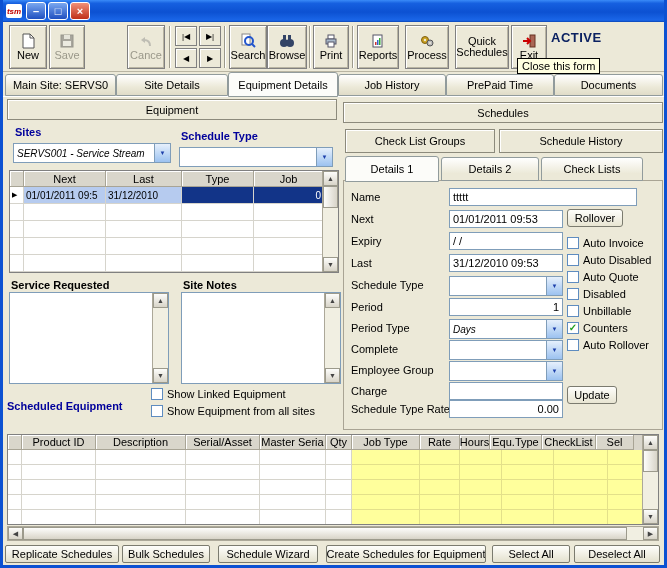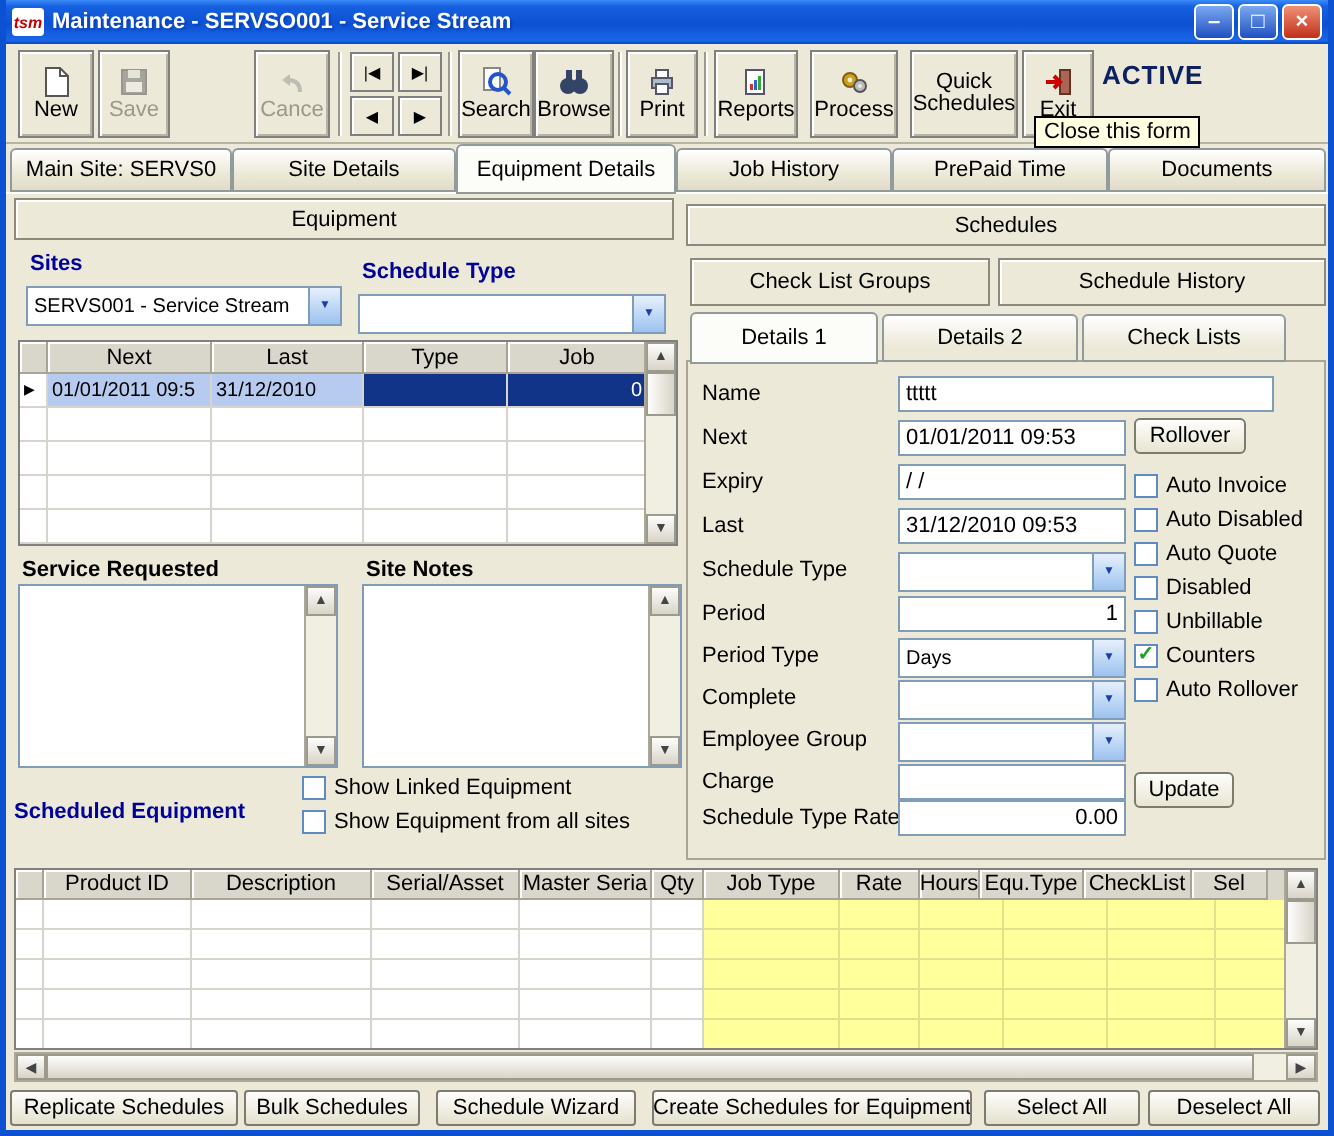--- a/index.html
+++ b/index.html
@@ -51,21 +51,21 @@
     border:1px solid #919B9C; border-radius:3px 3px 0 0; display:flex; align-items:center; justify-content:center;
     font-size:11px; cursor:pointer; z-index:1; }
   .dtab.selected { background:#FCFCF9; z-index:3; height:26px; top:156px; }
   .detailbox { position:absolute; left:340px; top:180px; width:320px; height:250px; border:1px solid #A9A494; z-index:0; }
   
   .lblnavy { position:absolute; font-weight:bold; color:#00009B; font-size:11px; }
   .lblbold { position:absolute; font-weight:bold; color:#000; font-size:11px; }
   .flabel { position:absolute; color:#000; font-size:11px; }
   
   .combo { position:absolute; height:20px; background:#fff; border:1px solid #7F9DB9;
-    display:flex; align-items:center; cursor:pointer; }
+    display:flex; align-items:center; cursor:pointer;font-style:italic; }
   .combo-val { flex:1; padding:0 3px; font-size:10px; overflow:hidden; white-space:nowrap; }
   .combo-btn { width:16px; align-self:stretch; background:linear-gradient(#E6F0FC,#9CC2F0);
     border-left:1px solid #7F9DB9; color:#1C3FAA; font-size:6px;
     display:flex; align-items:center; justify-content:center; }
   .field { position:absolute; height:18px; background:#fff; border:1px solid #7F9DB9;
     font-size:11px; padding:0 3px; display:flex; align-items:center; overflow:hidden; }
   .field.right { justify-content:flex-end; }
   
   .button { position:absolute; background:linear-gradient(#FEFEFB,#E8E5D2); border:1px solid #7B7B6F;
     border-radius:3px; display:flex; align-items:center; justify-content:center; font-size:11px; cursor:pointer; }
@@ -105,21 +105,20 @@
   
   .tarea { position:absolute; background:#fff; border:1px solid #7F9DB9; cursor:text; }
 </style>
 </head>
 <body>
 
 <div id="win">
 
   <div class="titlebar">
     <span class="app-icon">tsm</span>
-    <span class="title-text">Maintenance - SERVSO001 - Service Stream</span>
     <span class="tb-btns">
       <span class="tbb">–</span>
       <span class="tbb">□</span>
       <span class="tbb close">×</span>
     </span>
   </div>
 
   <div class="toolbar">
     <div class="tbtn" style="left:6px;width:38px">
       <span class="ticon">

